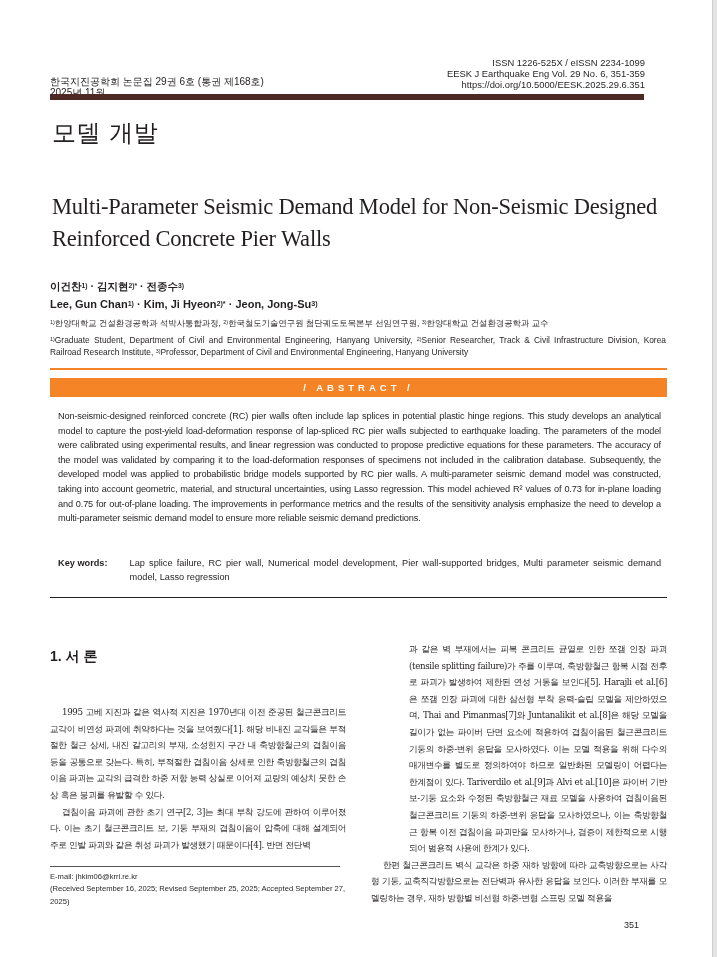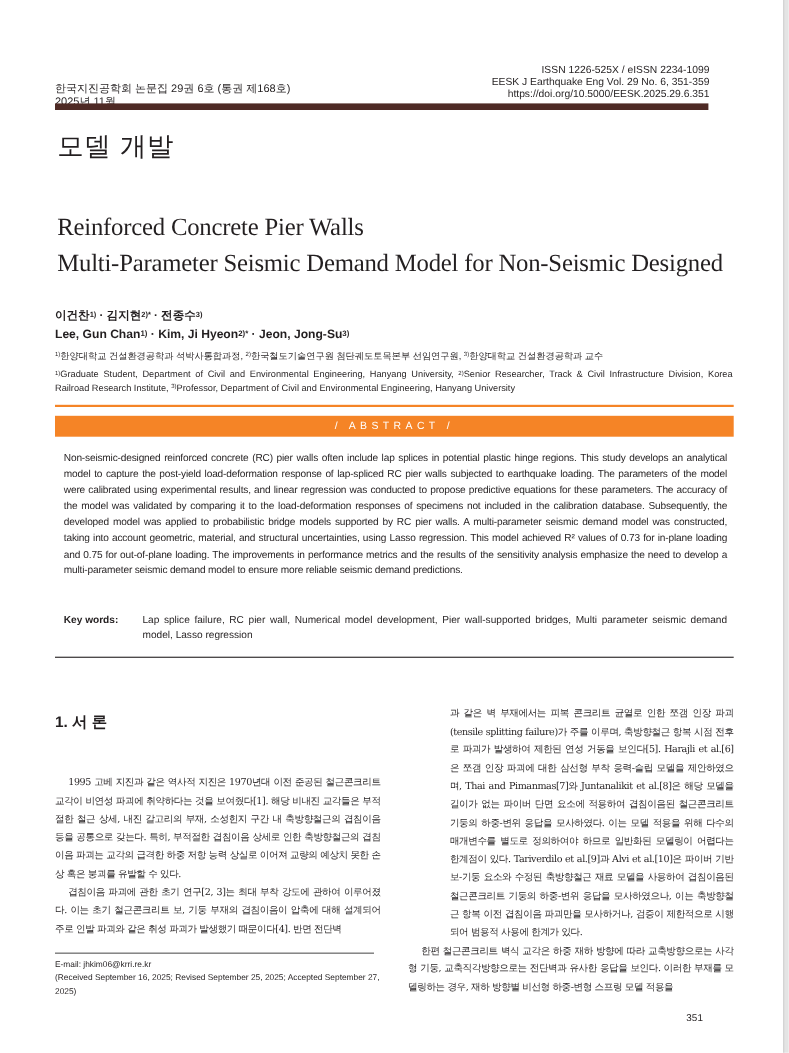--- a/index.html
+++ b/index.html
@@ -52,21 +52,21 @@
     position: absolute; left: 50px; top: 334px; width: 616px;
     font-size: 8.4px; line-height: 12px; color: #231f20; text-align: justify;
   }
   .orange-rule {
     position: absolute; left: 50px; top: 368px; width: 617px; height: 2px;
     background: #f58426;
   }
   .abstract-bar {
     position: absolute; left: 50px; top: 378px; width: 617px; height: 19px;
     background: #f58426; color: #ffffff;
-    font-size: 9.5px; font-weight: normal; letter-spacing: 4px;
+    font-size: 9.5px; font-weight: bold; letter-spacing: 4px;
     text-align: center; line-height: 19px;
   }
   .abstract-body {
     position: absolute; left: 58px; top: 409px; width: 603px;
     font-size: 9.2px; line-height: 14.6px; color: #231f20; text-align: justify;
     letter-spacing: -0.15px;
   }
   .keywords {
     position: absolute; left: 58px; top: 556px; width: 603px;
     font-size: 9.2px; line-height: 14px; color: #231f20;
@@ -122,22 +122,22 @@
   <div>https://doi.org/10.5000/EESK.2025.29.6.351</div>
 </div>
 
 <div class="hdr-rule"></div>
 
 <div class="title-ko">
   <div>모델 개발</div>
 </div>
 
 <div class="title-en">
+  <div>Multi-Parameter Seismic Demand Model for Non-Seismic Designed</div>
   <div>Reinforced Concrete Pier Walls</div>
-  <div>Multi-Parameter Seismic Demand Model for Non-Seismic Designed</div>
 </div>
 
 <div class="authors-ko">
   <span>이건찬</span><sup>1)</sup><span> · </span><span>김지현</span><sup>2)*</sup><span> · </span><span>전종수</span><sup>3)</sup>
 </div>
 
 <div class="authors-en">
   <span>Lee, Gun Chan</span><sup>1)</sup><span> · </span><span>Kim, Ji Hyeon</span><sup>2)*</sup><span> · </span><span>Jeon, Jong-Su</span><sup>3)</sup>
 </div>
 

